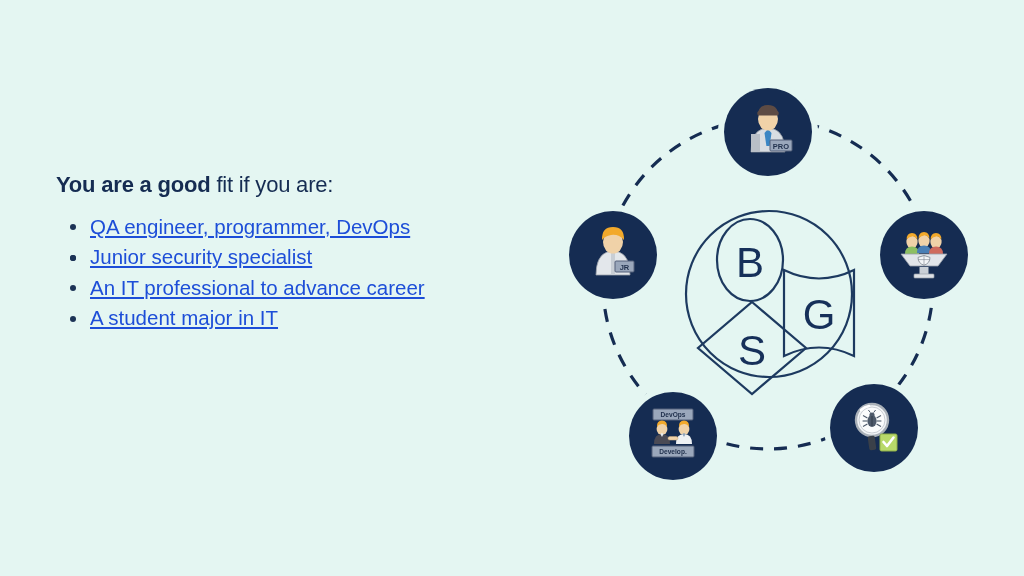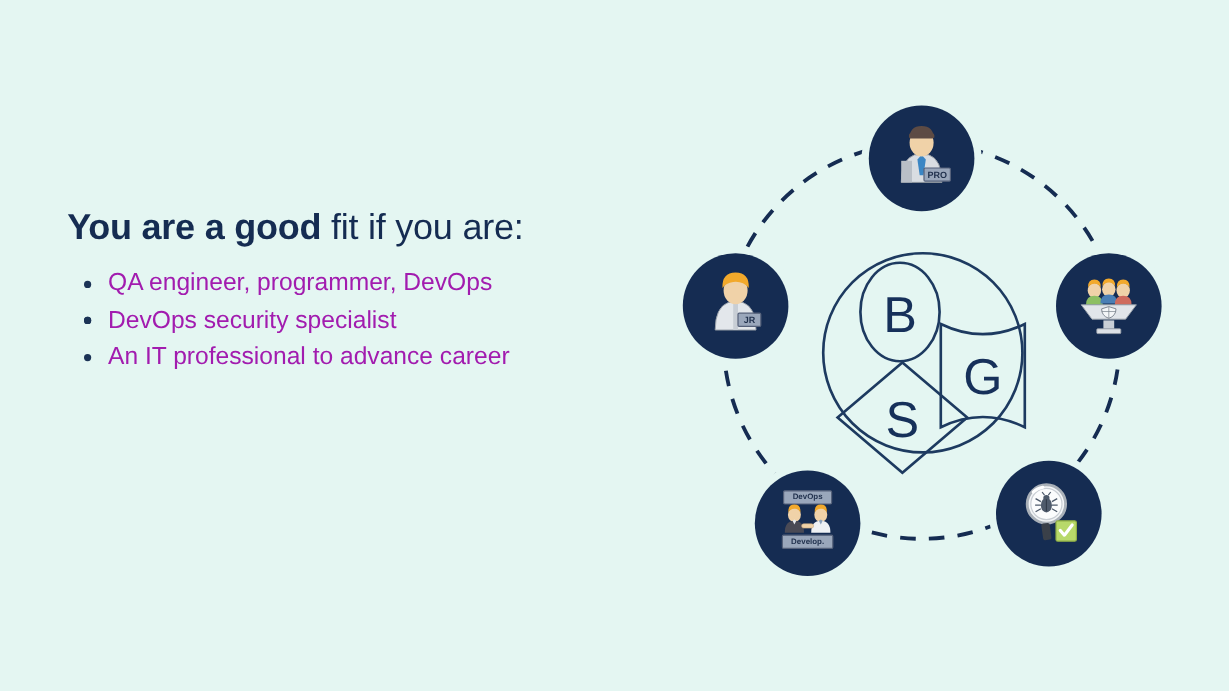--- a/index.html
+++ b/index.html
@@ -16,42 +16,43 @@
   }
 
   
   .left-pane {
     position: absolute;
     left: 56px;
     top: 172px;
     width: 510px;
   }
   .headline {
-    font-size: 30px;
+    font-size: 22px;
     line-height: 1.18;
     color: #152c52;
     letter-spacing: -0.2px;
     white-space: nowrap;
     margin: 0 0 14px 0;
   }
   .headline .hl-strong { font-weight: 700; }
   .headline .hl-light  { font-weight: 400; }
 
   .bullet-list {
     list-style: none;
     margin: 0;
     padding: 0;
   }
   .bullet-list li {
     position: relative;
     padding-left: 34px;
     font-size: 20.5px;
     line-height: 30.5px;
-    color: #a21caf;
+    color: #1d4ed8;
     white-space: nowrap;
+    text-decoration: underline;
   }
   .bullet-list li .dot {
     position: absolute;
     left: 14px;
     top: 12.5px;
     width: 6px;
     height: 6px;
     border-radius: 50%;
     background: #1b3356;
   }
@@ -110,25 +111,29 @@
   <ul class="bullet-list">
     <li>
       <span class="dot"></span>
       <span>QA engineer, programmer, DevOps</span>
     </li>
     <li>
       <span class="dot"></span>
     </li>
     <li>
       <span class="dot"></span>
-      <span>DevOps security specialist</span>
+      <span>Junior security specialist</span>
     </li>
     <li>
       <span class="dot"></span>
       <span>An IT professional to advance career</span>
+    </li>
+    <li>
+      <span class="dot"></span>
+      <span>A student major in IT</span>
     </li>
   </ul>
 </div>
 
 <div class="diagram">
 <svg width="440" height="420" viewBox="0 0 440 420" xmlns="http://www.w3.org/2000/svg">
 
   <g>
     <circle class="dash-arc" cx="212" cy="204" r="165"></circle>
   </g>

